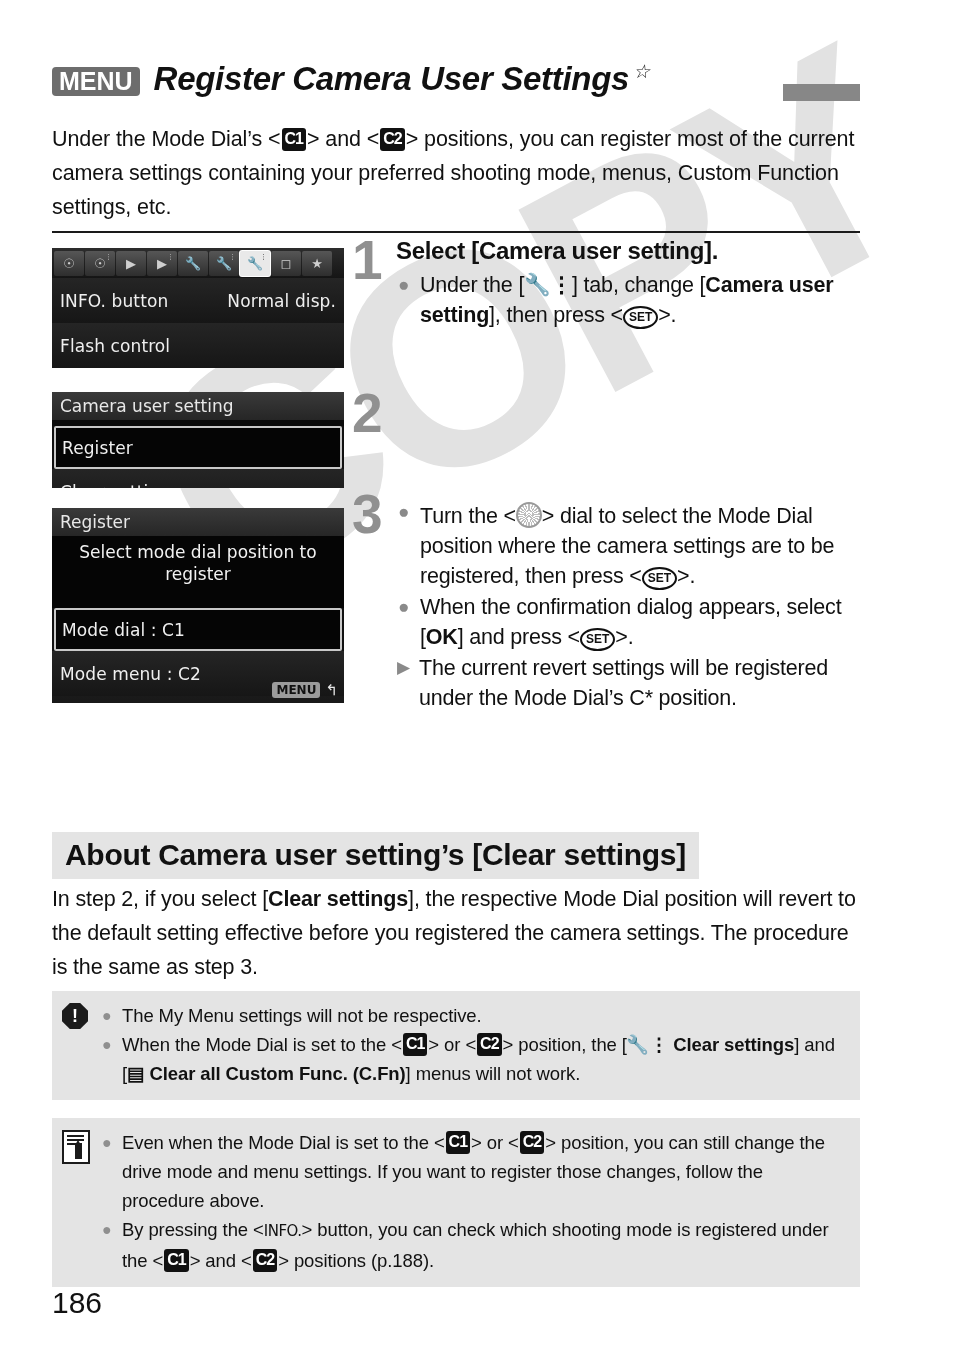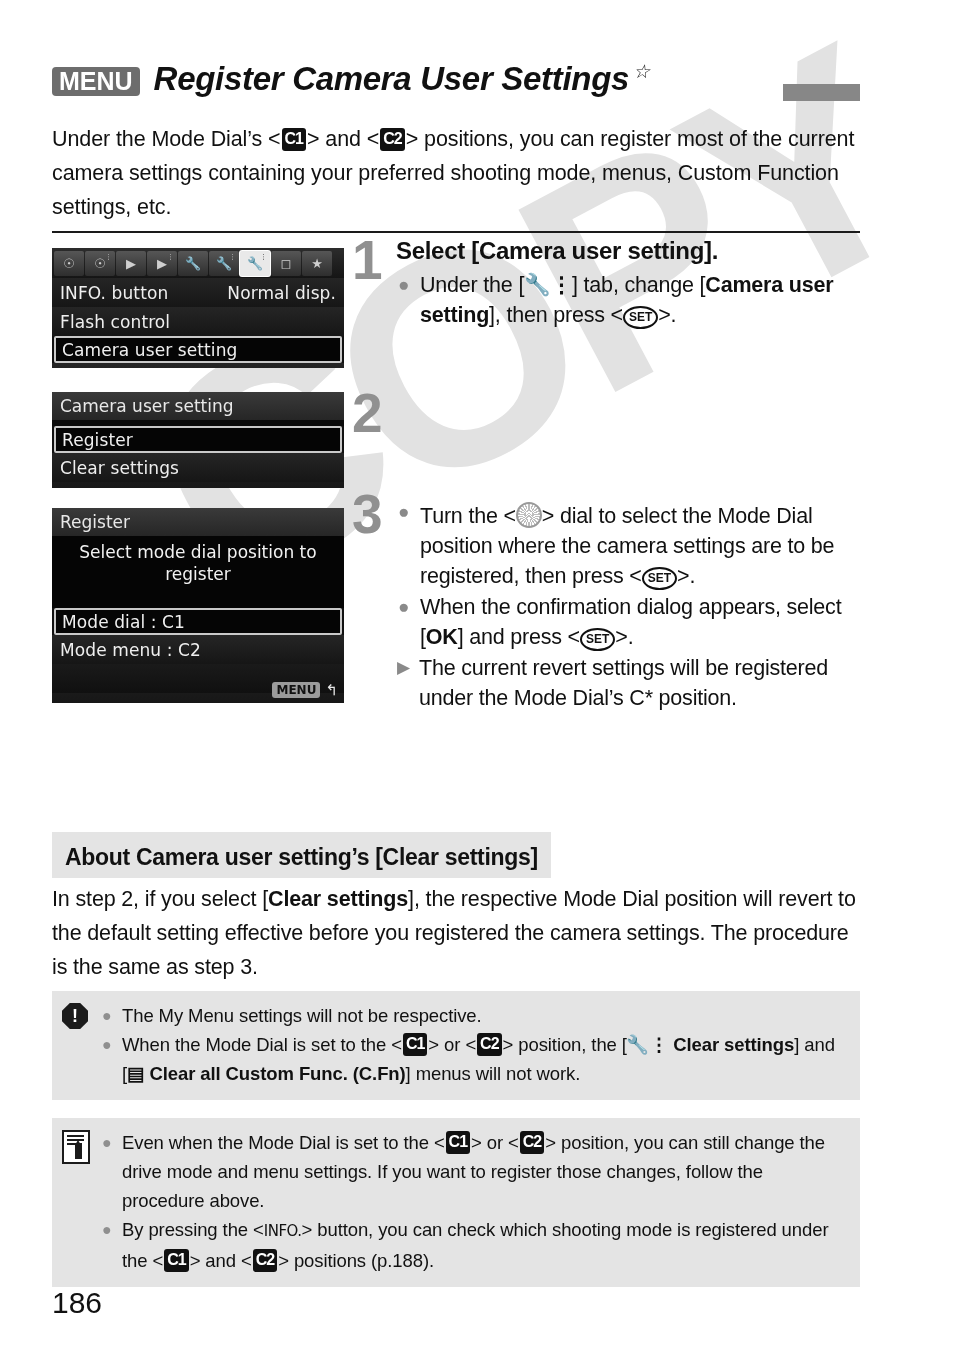--- a/index.html
+++ b/index.html
@@ -109,21 +109,21 @@
     width:30px;height:25px;border-radius:2px;
     background:linear-gradient(#565656,#2e2e2e);
     display:flex;align-items:center;justify-content:center;
     font-size:13px;color:#cfcfcf;position:relative;
   }
   .tabicon.sel{background:#e9e9e9;color:#1c1c1c;box-shadow:0 0 0 1px #fff;}
   .tabicon .dots{position:absolute;right:3px;top:4px;font-size:7px;line-height:5px;}
 
   .mrow{
     height:29px;display:flex;align-items:center;justify-content:space-between;
-    padding:0 8px;font-size:17px;letter-spacing:0.1px;color:#efefef;
+    padding:8px 8px;font-size:17px;letter-spacing:0.1px;color:#efefef;
     background:linear-gradient(#252525,#161616);
   }
   .mrow.hl{
     background:#050505;box-shadow:inset 0 0 0 2px #c9c9c9;
     border-radius:2px;margin:0 2px;height:27px;
   }
   .mrow.blank{background:linear-gradient(#1a1a1a,#101010);}
 
   .shot-title{
     height:28px;display:flex;align-items:center;padding:0 8px;
@@ -140,21 +140,21 @@
   }
   .menu-chip{
     background:#9b9b9b;color:#111;font-size:12px;font-weight:bold;
     border-radius:3px;padding:1px 4px;letter-spacing:0px;
   }
   .ret{color:#e6e6e6;font-size:15px;}
 
   
   .subhead{
     position:absolute;left:52px;top:832px;background:#e4e4e4;
-    font-size:23px;font-weight:bold;padding:12px 13px 7px 13px;
+    font-size:30px;font-weight:bold;padding:6px 13px 7px 13px;
     letter-spacing:-0.3px;
   }
   .subtext{
     position:absolute;left:52px;top:882px;width:812px;
     font-size:21.5px;line-height:34px;letter-spacing:-0.15px;
   }
 
   
   .notebox{
     position:absolute;left:52px;width:808px;background:#e4e4e4;

